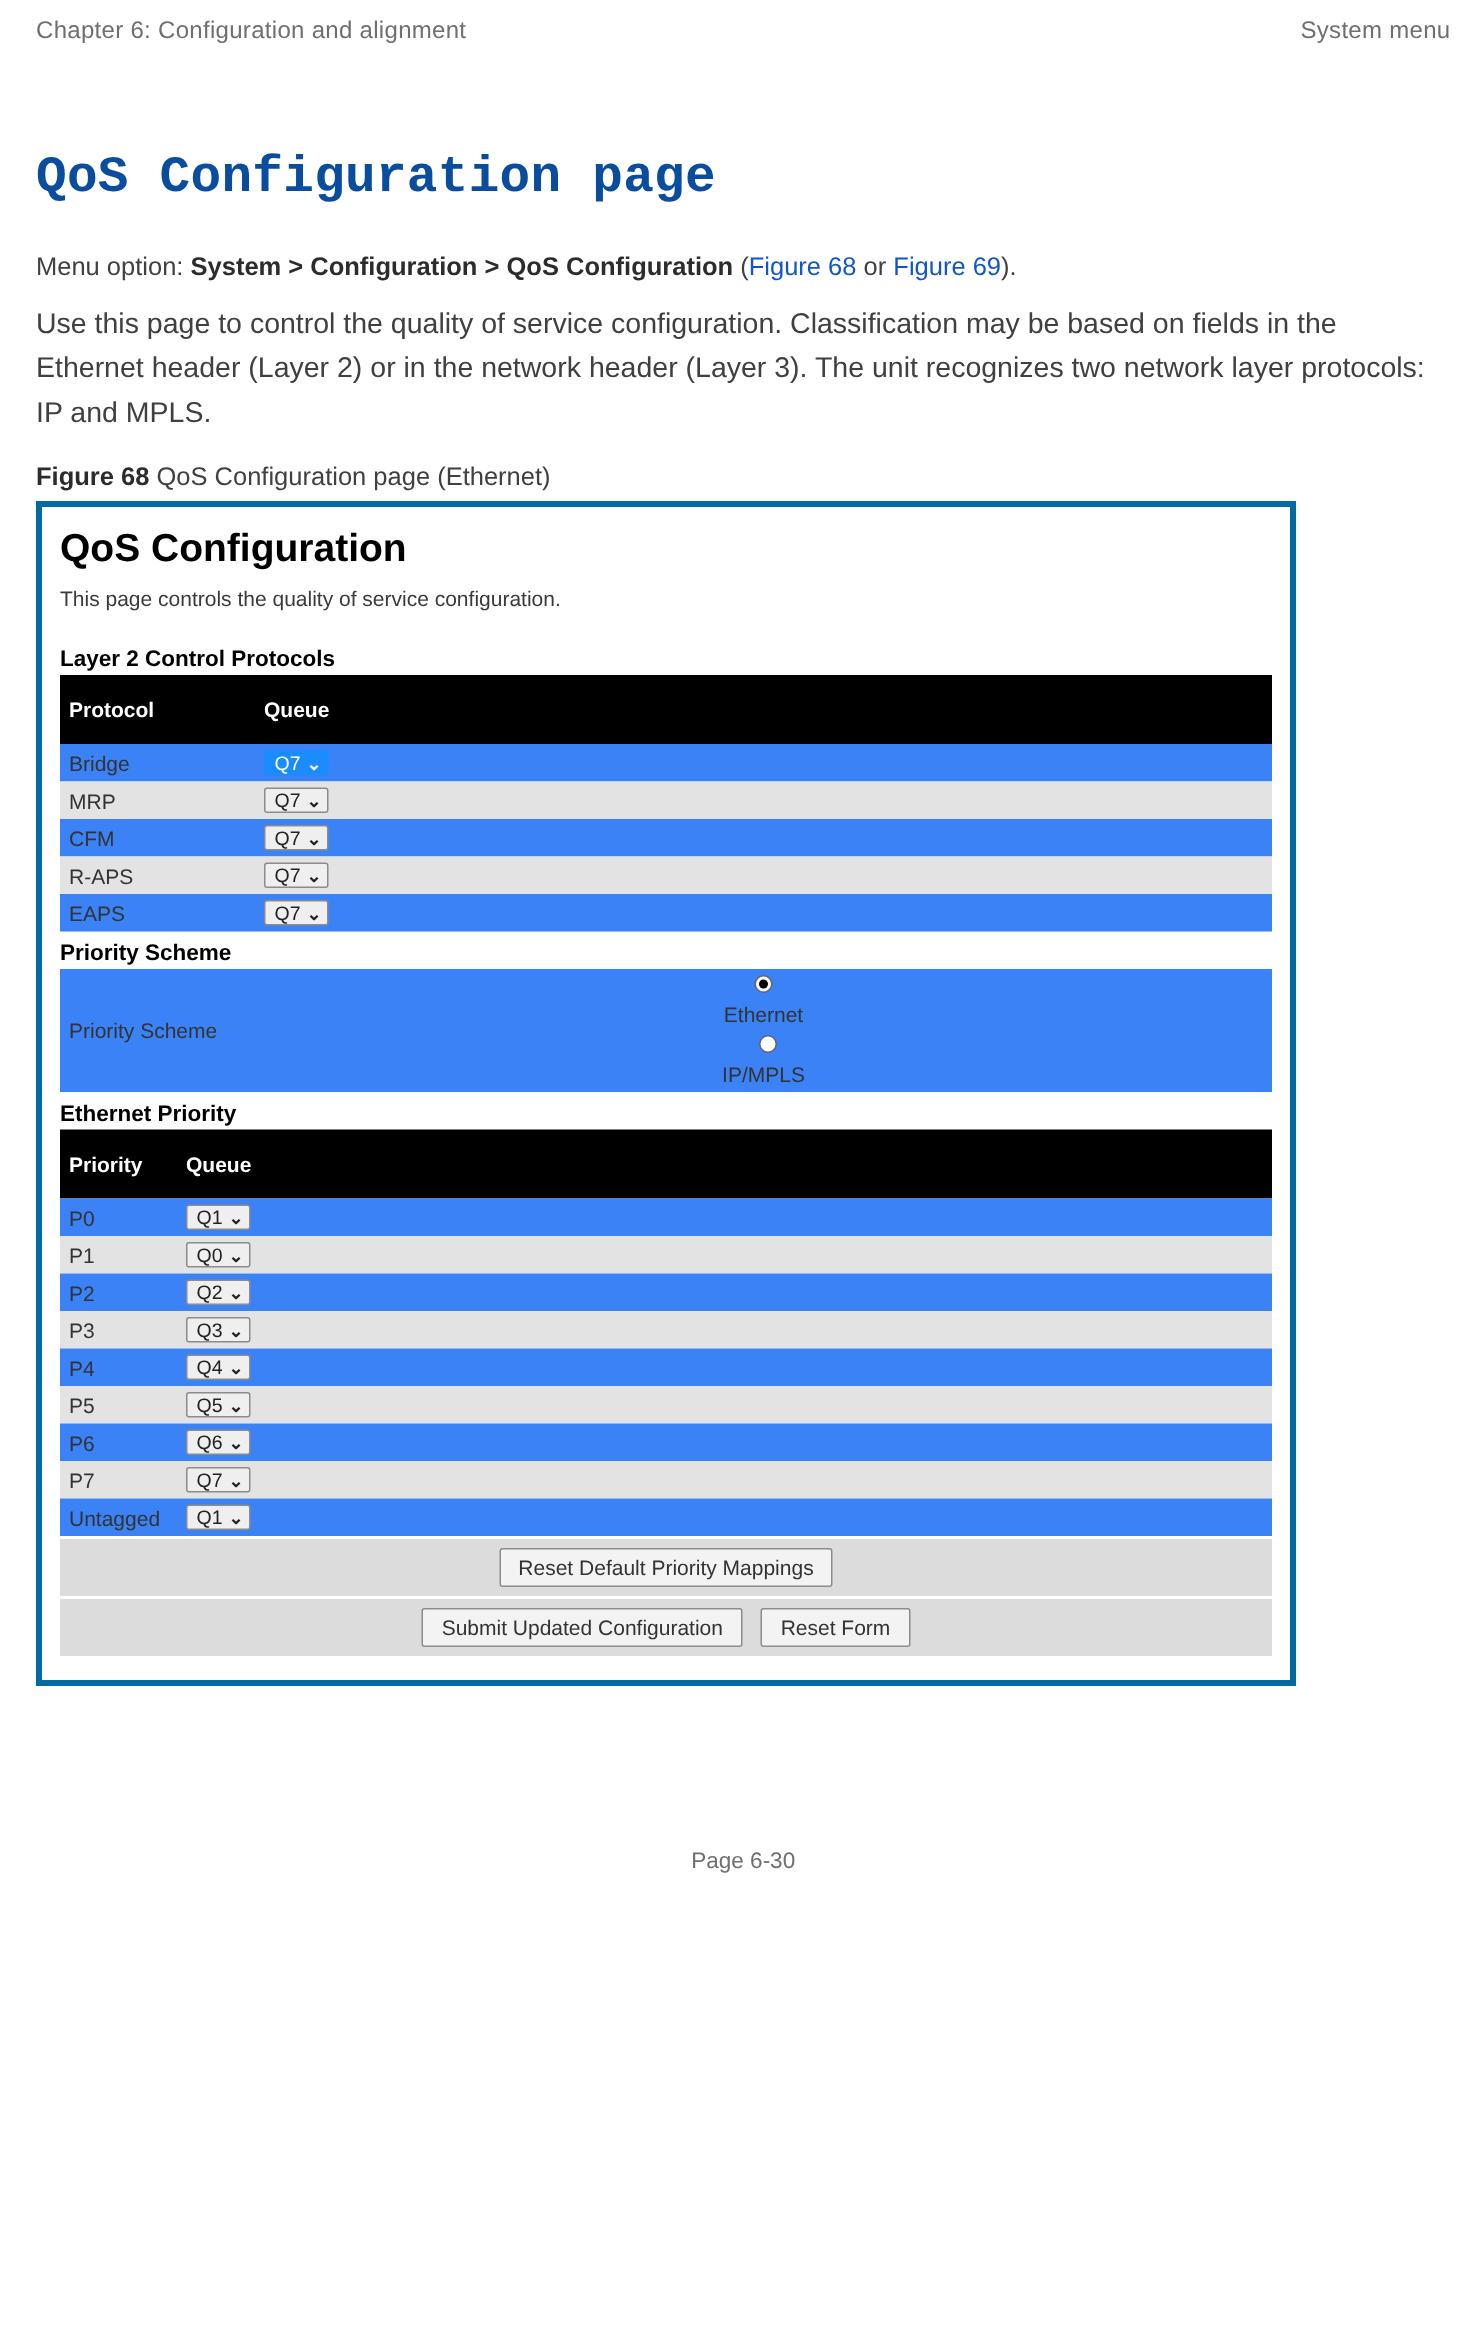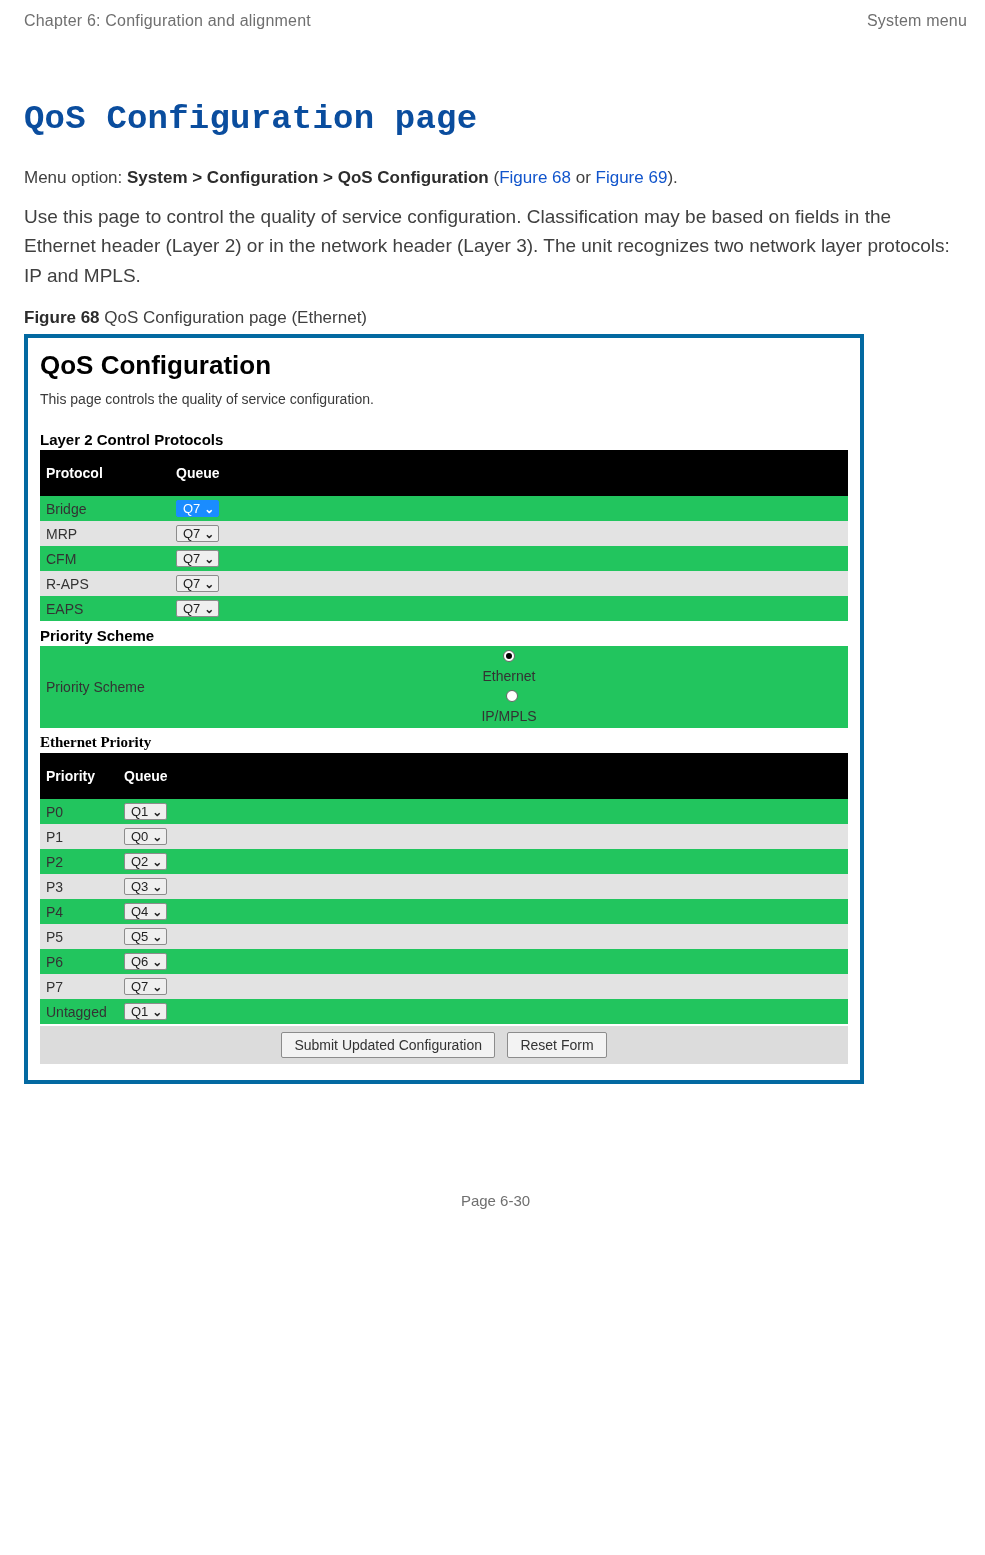--- a/index.html
+++ b/index.html
@@ -76,21 +76,21 @@
     color: #fff;
     text-align: left;
     font-weight: 700;
     padding: 15px 6px;
     font-size: 14px;
   }
   table.qos td {
     padding: 4px 6px;
     vertical-align: middle;
   }
-  table.qos tr.row-a td { background: #22c55e; }
+  table.qos tr.row-a td { background: #3b82f6; }
   table.qos tr.row-b td { background: #e3e3e3; }
   .w-proto { width: 130px; }
   .w-prio { width: 78px; }
   .sel {
     display: inline-flex;
     align-items: center;
     background: #efefef;
     border: 1px solid #8c8c8c;
     border-radius: 2px;
     padding: 1px 4px 1px 6px;
@@ -226,21 +226,21 @@
             <span class="radio on"></span>
             <span>Ethernet</span>
             <span class="radio" style="margin-left:6px;"></span>
             <span>IP/MPLS</span>
           </span>
         </td>
       </tr>
     </tbody>
       </table>
 
-    <div class="section-head" style="margin-top:6px;font-family:Liberation Serif, serif;">Ethernet Priority</div>
+    <div class="section-head" style="margin-top:6px;">Ethernet Priority</div>
     <table class="qos">
       <tbody>
           <tr>
         <th class="w-prio">Priority</th>
         <th>Queue</th>
       </tr>
       <tr class="row-a">
             <td>P0</td>
             <td><span class="sel">
                 <span>Q1</span>
@@ -300,20 +300,23 @@
             <td>Untagged</td>
             <td><span class="sel">
                 <span>Q1</span>
                 <span class="chev">⌄</span>
               </span></td>
           </tr>
     </tbody>
       </table>
 
     <div class="btn-bar">
+      <span class="btn">Reset Default Priority Mappings</span>
+    </div>
+    <div class="btn-bar">
       <span class="btn">Submit Updated Configuration</span>
       <span class="btn">Reset Form</span>
     </div>
   </div>
 
   <div class="footer">
     <span>Page </span><span>6-30</span>
   </div>
 </div>
 

